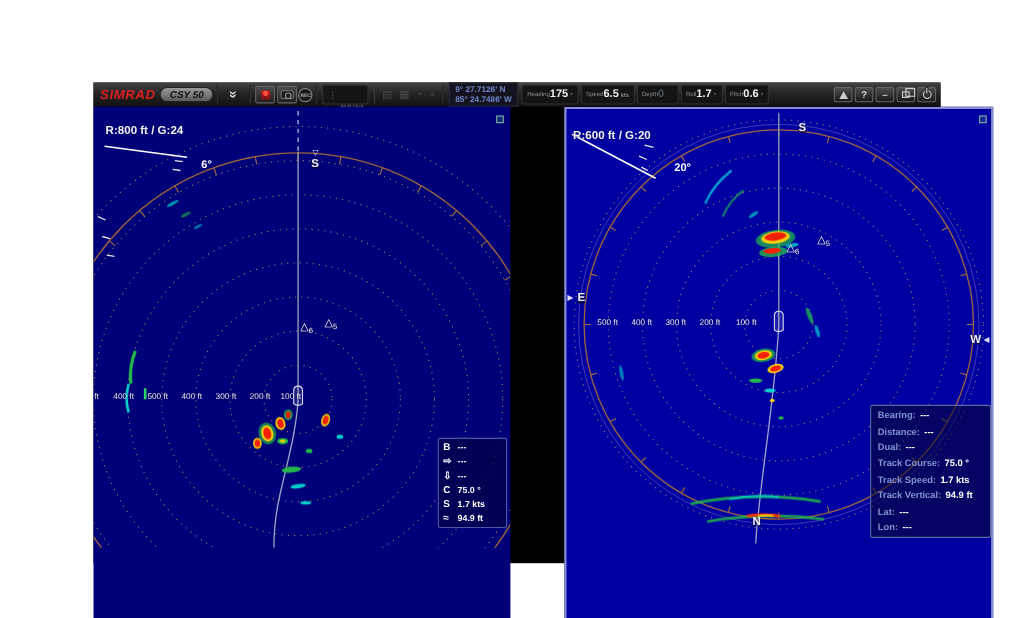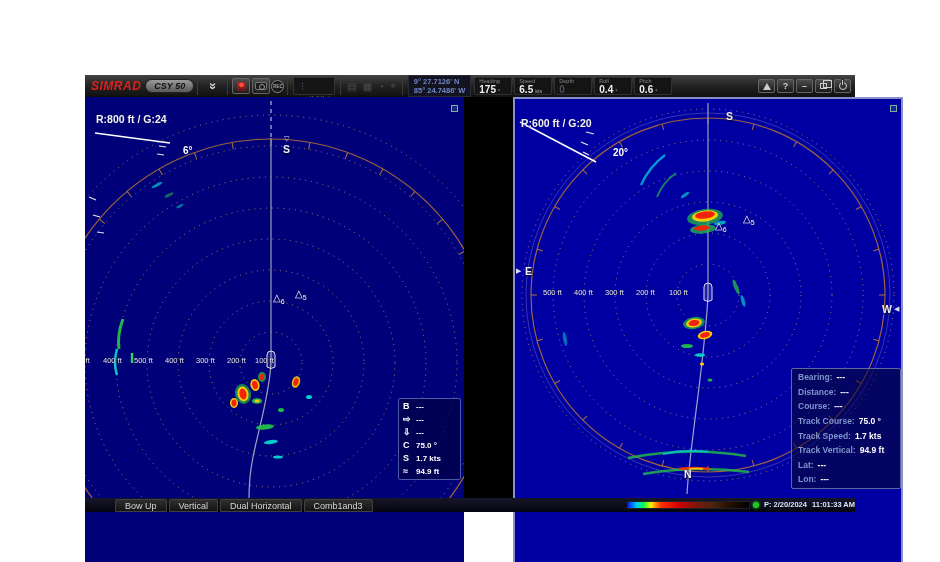--- a/index.html
+++ b/index.html
@@ -29,22 +29,22 @@
         height:18px;padding:0 4px;margin:0 2px;}
   .hull .sl{color:#5577aa;font-size:8px;margin-right:3px;}
   .hull .col{display:flex;flex-direction:column;align-items:center;line-height:1;margin-top:34px;}
   .hull .lab{color:#9a9a9a;font-size:5.5px;}
   .hull .val{color:#e8e8e8;font-size:9px;font-weight:bold;}
   .hull .unit{color:#999;font-size:5px;margin-left:1px;}
   .dimico{color:#4a4a4a;font-size:10px;margin:0 3px;}
   .pos{display:flex;flex-direction:column;align-items:flex-start;line-height:1.2;
        background:#141420;border:1px solid #2a2a3a;border-radius:0;padding:1px 5px;margin:0 2px;}
   .pos span{color:#6f86c8;font-size:7.5px;font-weight:bold;}
-  .metric{display:flex;flex-direction:column;background:#141414;border:1px solid #303030;border-radius:2px;
-          height:18px;padding:0 4px;margin:0 1px;min-width:38px;line-height:1;}
+  .metric{display:flex;flex-direction:row;background:#141414;border:1px solid #303030;border-radius:2px;
+          height:18px;padding:0 4px;margin:0 1px;min-width:38px;line-height:1;align-items:center;}
   .metric .lab{color:#8a8a8a;font-size:5.5px;margin-top:1px;}
   .metric .vrow{display:flex;align-items:baseline;}
   .metric .val{color:#f0f0f0;font-size:10px;font-weight:bold;}
   .metric .unit{color:#aaa;font-size:5.5px;margin-left:2px;}
   .metric.dim .val{color:#4a5560;}
   #winbtns{margin-left:auto;display:flex;margin-right:4px;}
   .wbtn{background:linear-gradient(#4d4d4d,#1a1a1a);border:1px solid #666;border-radius:2px;
         width:17px;height:14px;display:flex;align-items:center;justify-content:center;margin-left:2px;
         color:#ccc;font-size:9px;font-weight:bold;}
   .tri{width:0;height:0;border-left:4px solid transparent;border-right:4px solid transparent;border-bottom:7px solid #ccc;}
@@ -161,21 +161,21 @@
     <div class="metric dim">
       <span class="lab">Depth</span>
       <span class="vrow">
             <span class="val">0</span>
             <span class="unit"></span>
           </span>
     </div>
     <div class="metric">
       <span class="lab">Roll</span>
       <span class="vrow">
-            <span class="val">0.4</span>
+            <span class="val">1.7</span>
             <span class="unit">°</span>
           </span>
     </div>
     <div class="metric">
       <span class="lab">Pitch</span>
       <span class="vrow">
             <span class="val">0.6</span>
             <span class="unit">°</span>
           </span>
     </div>
@@ -405,21 +405,21 @@
     <div id="rinfo">
       <div class="row">
             <span class="l">Bearing:</span>
             <span class="v">---</span>
           </div>
       <div class="row">
             <span class="l">Distance:</span>
             <span class="v">---</span>
           </div>
       <div class="row">
-            <span class="l">Course:</span>
+            <span class="l">Dual:</span>
             <span class="v">---</span>
           </div>
       <div class="row">
             <span class="l">Track Course:</span>
             <span class="v">75.0 °</span>
           </div>
       <div class="row">
             <span class="l">Track Speed:</span>
             <span class="v">1.7 kts</span>
           </div>
@@ -431,29 +431,15 @@
             <span class="l">Lat:</span>
             <span class="v">---</span>
           </div>
       <div class="row">
             <span class="l">Lon:</span>
             <span class="v">---</span>
           </div>
     </div>
   </div>
 
-  <div id="bbar">
-    <div id="tabs">
-      <span class="tab">Bow Up</span>
-      <span class="tab">Vertical</span>
-      <span class="tab">Dual Horizontal</span>
-      <span class="tab">Comb1and3</span>
-    </div>
-    <div id="cscale"></div>
-    <div id="status">
-      <span class="gdot"></span>
-      <span>P: 2/20/2024</span>
-      <span>11:01:33 AM</span>
-    </div>
-  </div>
 
 </div>
 </div>
 
 </body></html>

